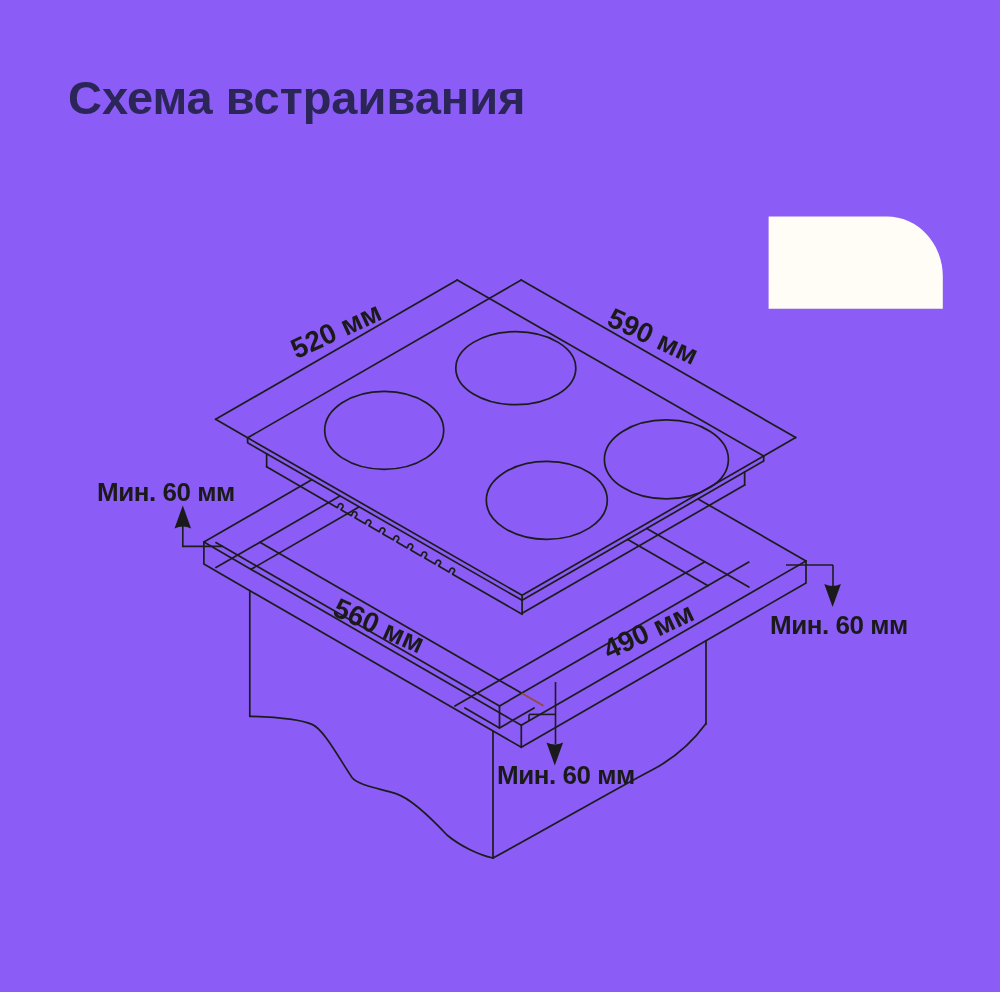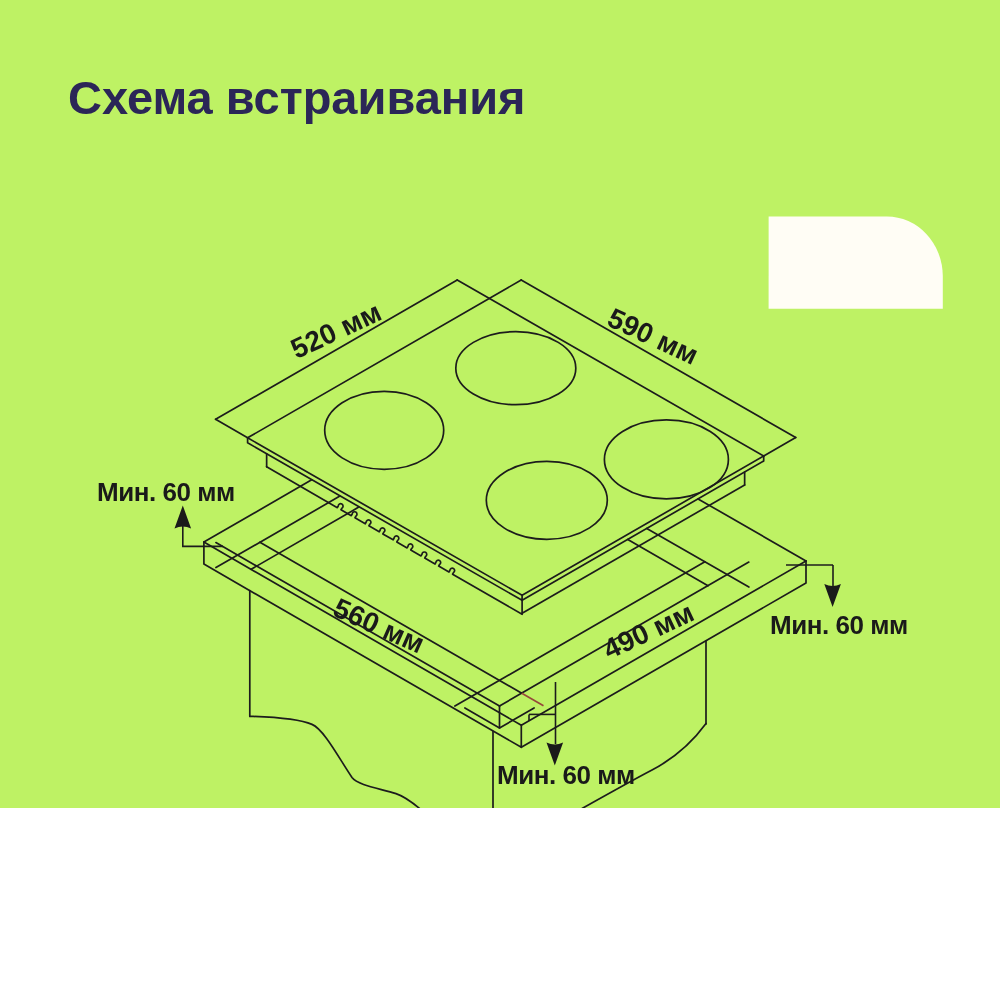--- a/index.html
+++ b/index.html
@@ -1,16 +1,16 @@
 <!DOCTYPE html>
 <html><head>
 <meta charset="utf-8">
 <style>
   html,body{margin:0;padding:0;background:#ffffff;}
-  #page{position:relative;-webkit-font-smoothing:antialiased;transform:translateZ(0);will-change:transform;width:1000px;height:808px;background:#bef264;overflow:hidden;
+  #page{position:relative;-webkit-font-smoothing:antialiased;transform:translateZ(0);will-change:transform;width:1000px;height:992px;background:#8b5cf6;overflow:hidden;
         font-family:"Liberation Sans", sans-serif;}
   svg{position:absolute;left:0;top:0;}
   .lbl{font-family:"Liberation Sans", sans-serif;font-weight:bold;fill:#1a1a1a;}
 </style>
 </head>
 <body>
 <div id="page">
 <svg width="1000" height="1000" viewBox="0 0 1000 1000">
 
   <path d="M768.6,216.4 L887,216.4 A56,60 0 0 1 942.8,276 L942.8,308.7 L768.6,308.7 Z" fill="#fffdf5" stroke="none"></path>

